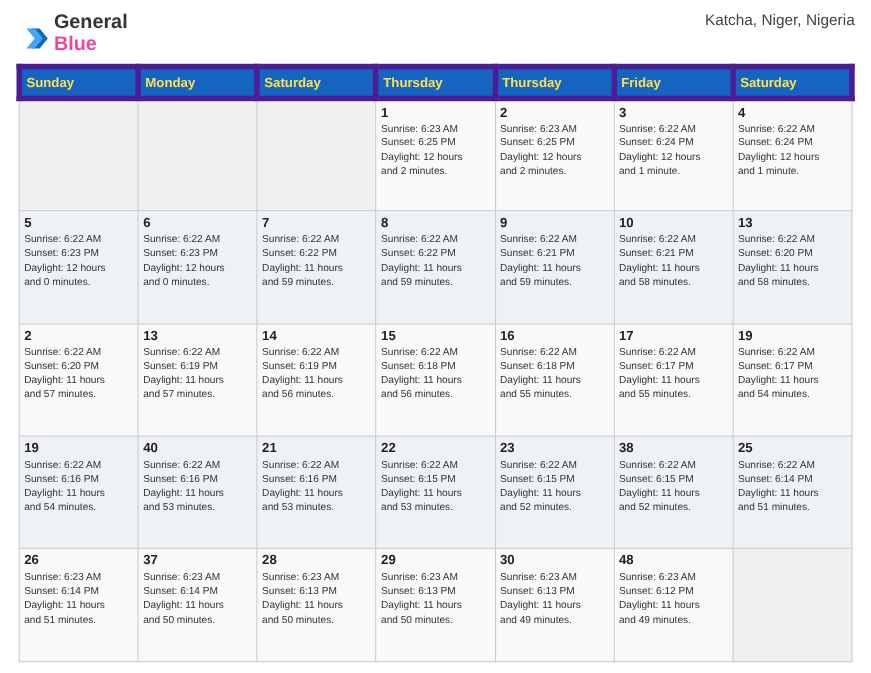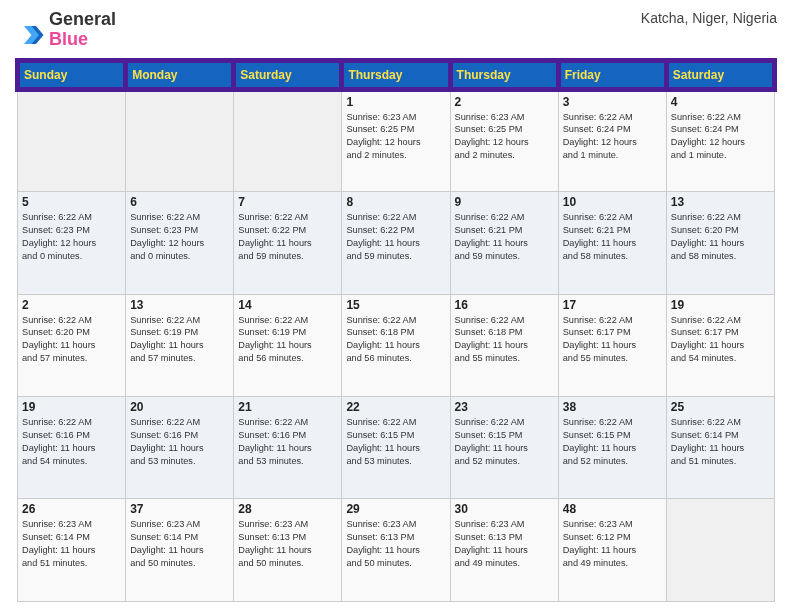--- a/index.html
+++ b/index.html
@@ -210,21 +210,21 @@
             <span class="day-num">19</span>
             <div class="day-info">Sunrise: 6:22 AM<br>Sunset: 6:17 PM<br>Daylight: 11 hours<br>and 54 minutes.</div>
           </td>
         </tr>
         <tr>
           <td>
             <span class="day-num">19</span>
             <div class="day-info">Sunrise: 6:22 AM<br>Sunset: 6:16 PM<br>Daylight: 11 hours<br>and 54 minutes.</div>
           </td>
           <td>
-            <span class="day-num">20</span>
+            <span class="day-num">40</span>
             <div class="day-info">Sunrise: 6:22 AM<br>Sunset: 6:16 PM<br>Daylight: 11 hours<br>and 53 minutes.</div>
           </td>
           <td>
             <span class="day-num">21</span>
             <div class="day-info">Sunrise: 6:22 AM<br>Sunset: 6:16 PM<br>Daylight: 11 hours<br>and 53 minutes.</div>
           </td>
           <td>
             <span class="day-num">22</span>
             <div class="day-info">Sunrise: 6:22 AM<br>Sunset: 6:15 PM<br>Daylight: 11 hours<br>and 53 minutes.</div>
           </td>

